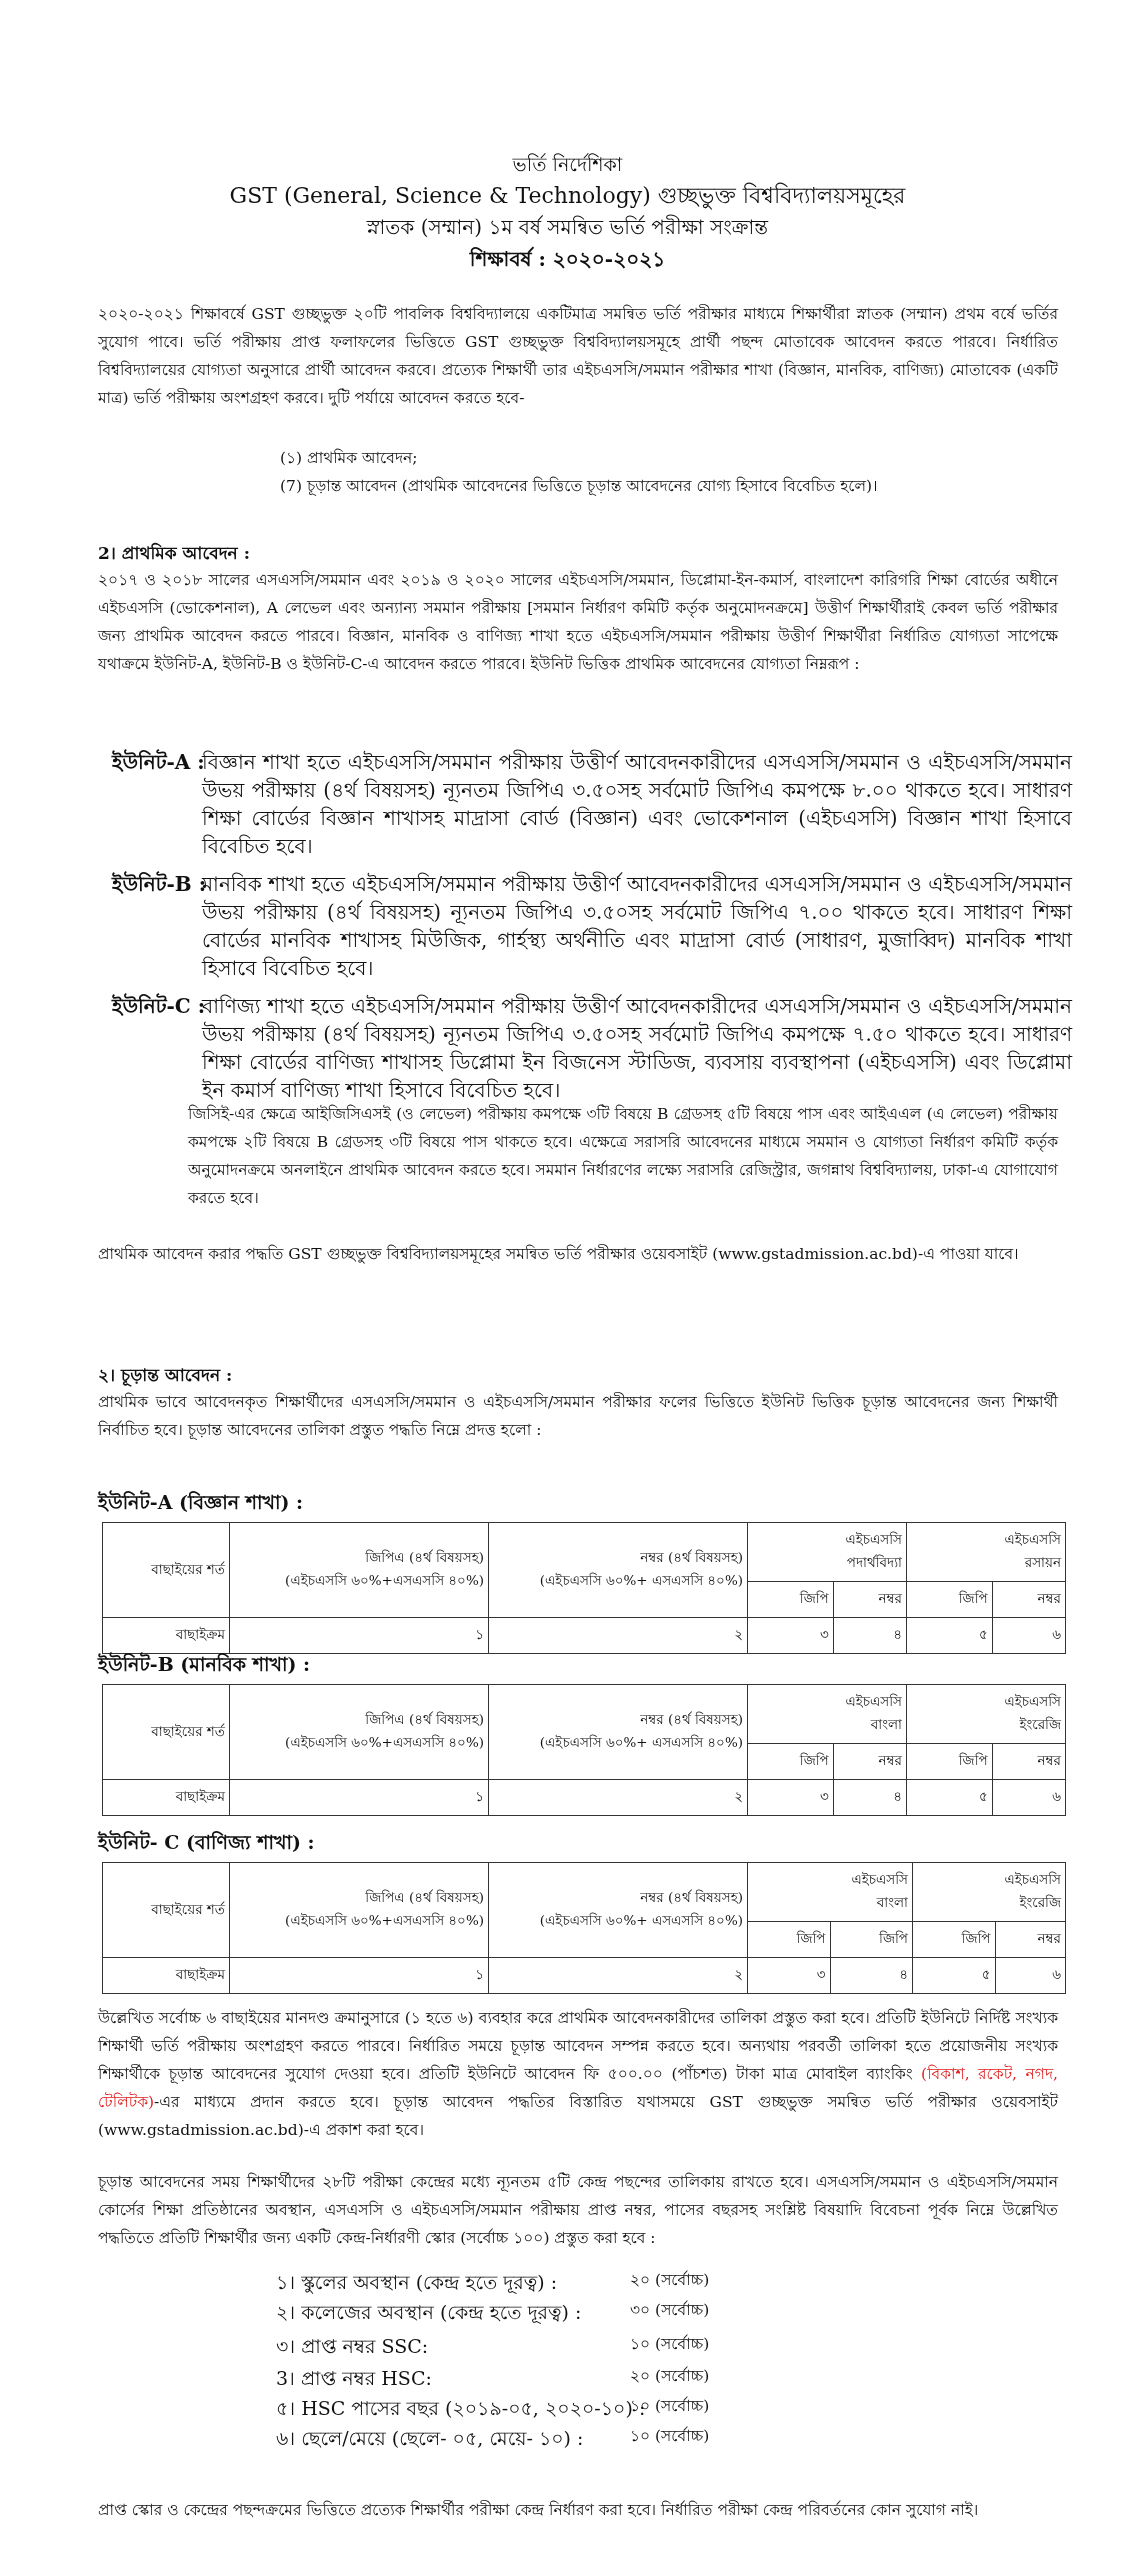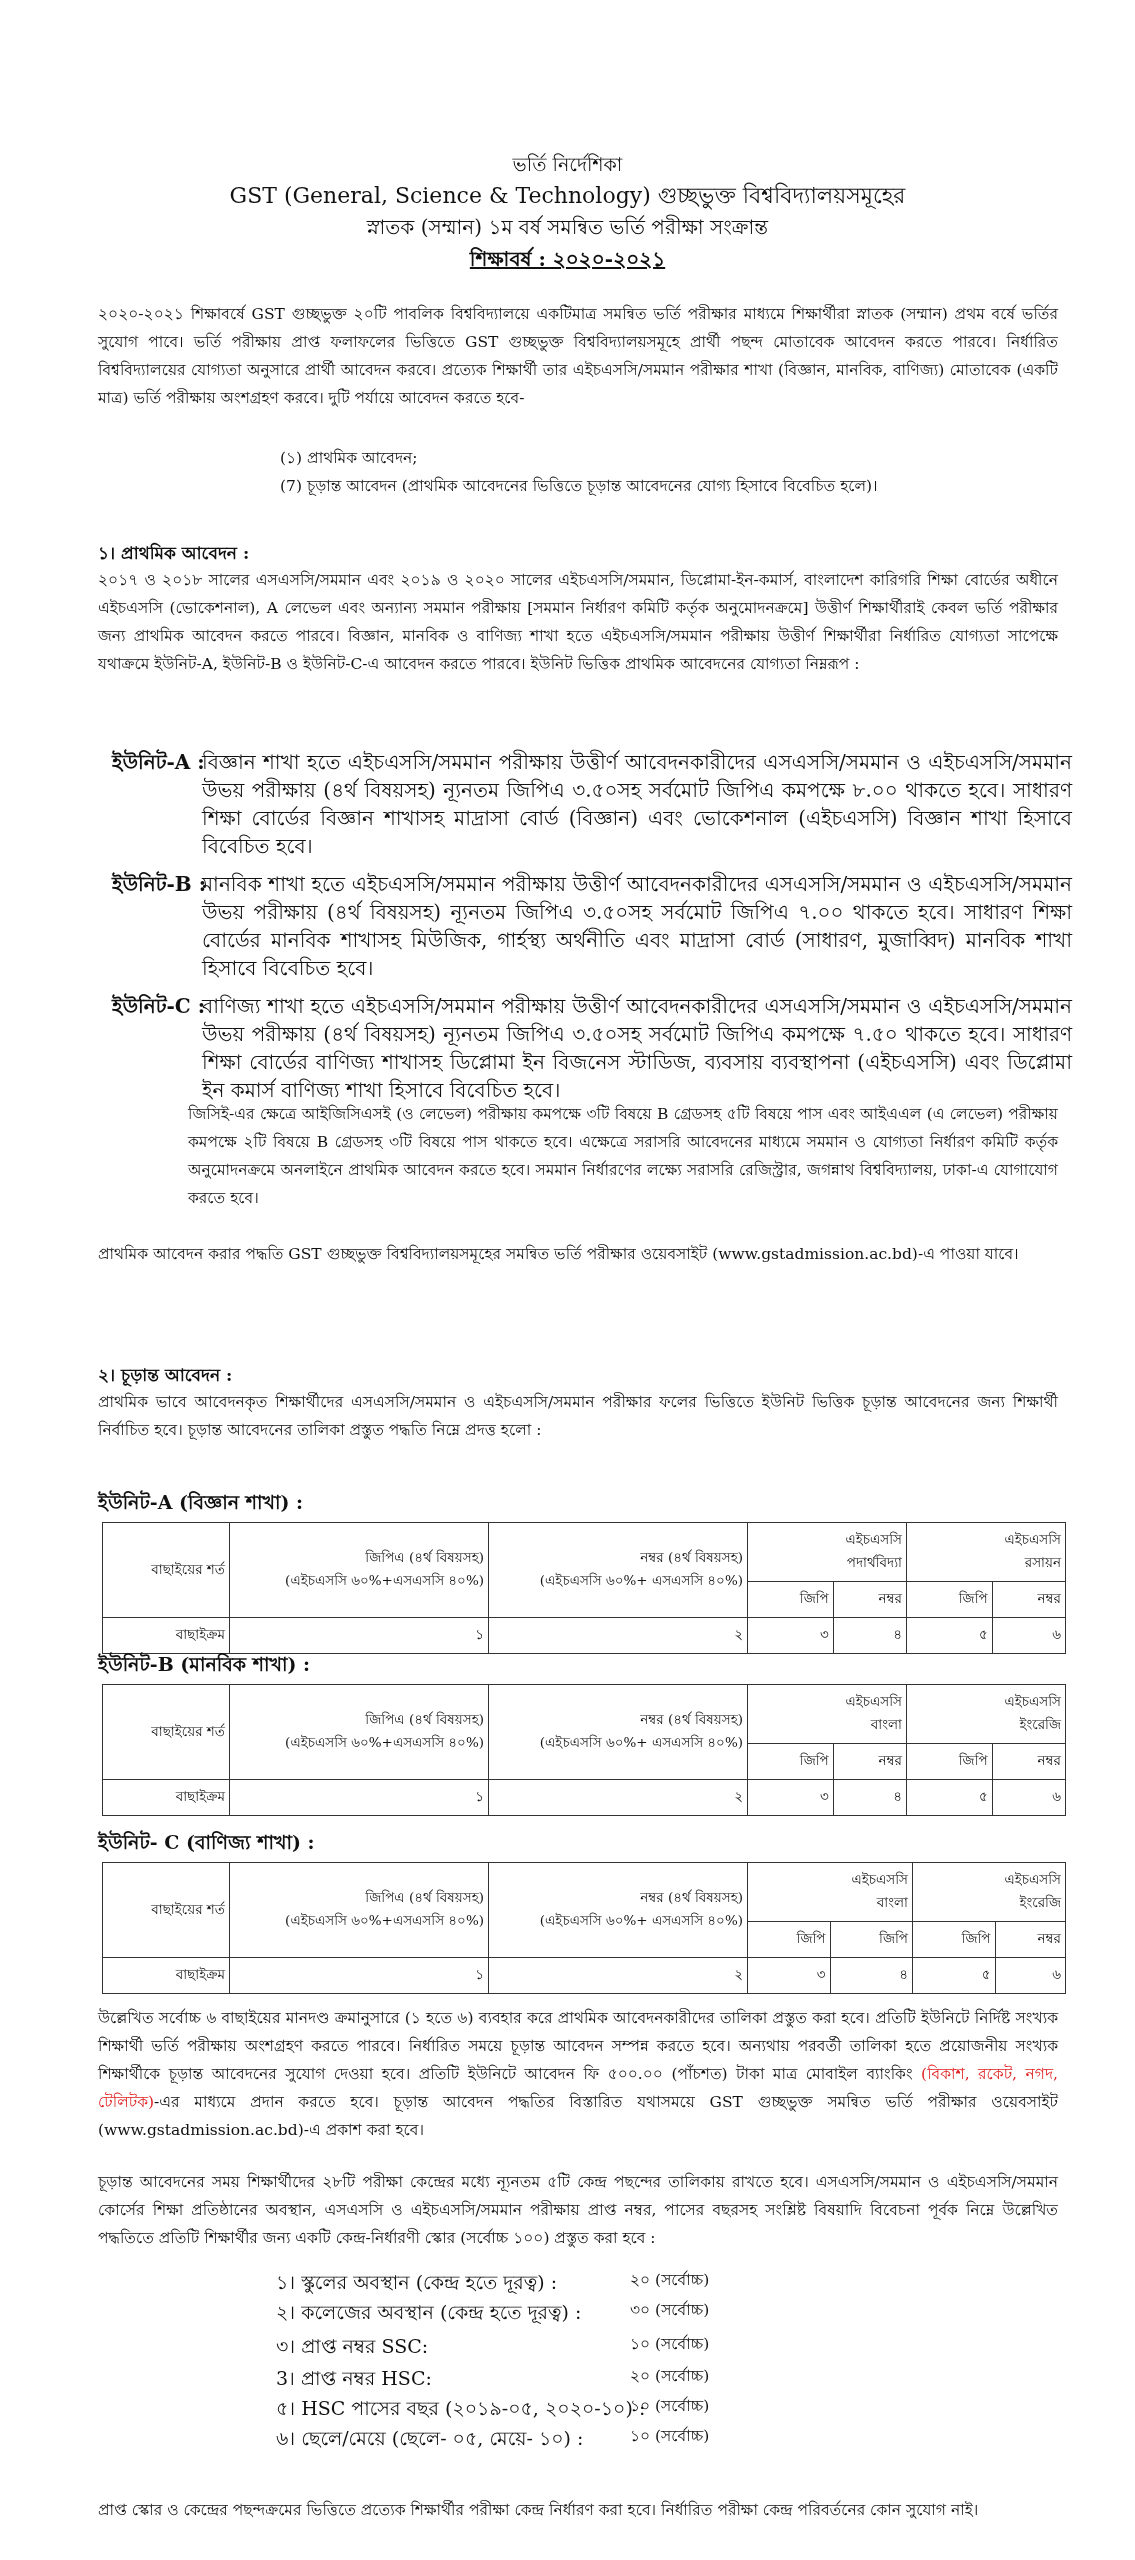--- a/index.html
+++ b/index.html
@@ -2,21 +2,21 @@
 <html><head>
 <meta charset="utf-8">
 <style>
   html,body{margin:0;padding:0;background:#fff;}
   body{width:1135px;height:2560px;overflow:hidden;font-family:"DejaVu Serif","Liberation Serif",serif;color:#111;position:relative;}
   .page{position:absolute;left:0;top:0;width:1135px;height:2061px;}
   .hdr{position:absolute;left:0;width:1135px;text-align:center;}
   .hdr.t1{top:150px;font-size:19px;}
   .hdr.t2{top:178px;font-size:22px;}
   .hdr.t3{top:212px;font-size:20px;}
-  .hdr.t4{top:244px;font-size:20px;font-weight:bold;text-decoration:underline;}
+  .hdr.t4{top:244px;font-size:20px;font-weight:bold;}
   .para{position:absolute;left:98px;width:960px;font-size:15.5px;line-height:28px;text-align:justify;}
   .h2{position:absolute;left:98px;font-size:17px;font-weight:bold;}
   .sub{position:absolute;font-size:15.5px;}
   .unitrow{position:absolute;left:112px;width:960px;font-size:20px;line-height:28px;}
   .unitrow .lab{position:absolute;left:0;top:0;font-weight:bold;}
   .unitrow .body{margin-left:90px;text-align:justify;}
   .unithead{position:absolute;left:98px;font-size:19px;font-weight:bold;}
   table.sel{position:absolute;left:102px;width:964px;border-collapse:collapse;font-size:13.5px;}
   table.sel td{border:1.5px solid #333;text-align:right;padding:6px 4px;}
   table.sel td.cond{width:118px;}
@@ -33,21 +33,21 @@
 
   <div class="hdr t1">ভর্তি নির্দেশিকা</div>
   <div class="hdr t2">GST (General, Science &amp; Technology) গুচ্ছভুক্ত বিশ্ববিদ্যালয়সমূহের</div>
   <div class="hdr t3">স্নাতক (সম্মান) ১ম বর্ষ সমন্বিত ভর্তি পরীক্ষা সংক্রান্ত</div>
   <div class="hdr t4">শিক্ষাবর্ষ : ২০২০-২০২১</div>
 
   <div class="para" style="top:300px;">২০২০-২০২১ শিক্ষাবর্ষে GST গুচ্ছভুক্ত ২০টি পাবলিক বিশ্ববিদ্যালয়ে একটিমাত্র সমন্বিত ভর্তি পরীক্ষার মাধ্যমে শিক্ষার্থীরা স্নাতক (সম্মান) প্রথম বর্ষে ভর্তির সুযোগ পাবে। ভর্তি পরীক্ষায় প্রাপ্ত ফলাফলের ভিত্তিতে GST গুচ্ছভুক্ত বিশ্ববিদ্যালয়সমূহে প্রার্থী পছন্দ মোতাবেক আবেদন করতে পারবে। নির্ধারিত বিশ্ববিদ্যালয়ের যোগ্যতা অনুসারে প্রার্থী আবেদন করবে। প্রত্যেক শিক্ষার্থী তার এইচএসসি/সমমান পরীক্ষার শাখা (বিজ্ঞান, মানবিক, বাণিজ্য) মোতাবেক (একটি মাত্র) ভর্তি পরীক্ষায় অংশগ্রহণ করবে। দুটি পর্যায়ে আবেদন করতে হবে-</div>
   <div class="sub" style="left:280px;top:446px;">(১) প্রাথমিক আবেদন;</div>
   <div class="sub" style="left:280px;top:474px;">(7) চূড়ান্ত আবেদন (প্রাথমিক আবেদনের ভিত্তিতে চূড়ান্ত আবেদনের যোগ্য হিসাবে বিবেচিত হলে)।</div>
 
-  <div class="h2" style="top:540px;">১। প্রাথমিক আবেদন :</div>
+  <div class="h2" style="top:540px;">2। প্রাথমিক আবেদন :</div>
   <div class="para" style="top:566px;">২০১৭ ও ২০১৮ সালের এসএসসি/সমমান এবং ২০১৯ ও ২০২০ সালের এইচএসসি/সমমান, ডিপ্লোমা-ইন-কমার্স, বাংলাদেশ কারিগরি শিক্ষা বোর্ডের অধীনে এইচএসসি (ভোকেশনাল), A লেভেল এবং অন্যান্য সমমান পরীক্ষায় [সমমান নির্ধারণ কমিটি কর্তৃক অনুমোদনক্রমে] উত্তীর্ণ শিক্ষার্থীরাই কেবল ভর্তি পরীক্ষার জন্য প্রাথমিক আবেদন করতে পারবে। বিজ্ঞান, মানবিক ও বাণিজ্য শাখা হতে এইচএসসি/সমমান পরীক্ষায় উত্তীর্ণ শিক্ষার্থীরা নির্ধারিত যোগ্যতা সাপেক্ষে যথাক্রমে ইউনিট-A, ইউনিট-B ও ইউনিট-C-এ আবেদন করতে পারবে। ইউনিট ভিত্তিক প্রাথমিক আবেদনের যোগ্যতা নিম্নরূপ :</div>
 
   <div class="unitrow" style="top:748px;">
     <span class="lab">ইউনিট-A :</span>
     <div class="body">বিজ্ঞান শাখা হতে এইচএসসি/সমমান পরীক্ষায় উত্তীর্ণ আবেদনকারীদের এসএসসি/সমমান ও এইচএসসি/সমমান উভয় পরীক্ষায় (৪র্থ বিষয়সহ) ন্যূনতম জিপিএ ৩.৫০সহ সর্বমোট জিপিএ কমপক্ষে ৮.০০ থাকতে হবে। সাধারণ শিক্ষা বোর্ডের বিজ্ঞান শাখাসহ মাদ্রাসা বোর্ড (বিজ্ঞান) এবং ভোকেশনাল (এইচএসসি) বিজ্ঞান শাখা হিসাবে বিবেচিত হবে।</div>
   </div>
   <div class="unitrow" style="top:870px;">
     <span class="lab">ইউনিট-B :</span>
     <div class="body">মানবিক শাখা হতে এইচএসসি/সমমান পরীক্ষায় উত্তীর্ণ আবেদনকারীদের এসএসসি/সমমান ও এইচএসসি/সমমান উভয় পরীক্ষায় (৪র্থ বিষয়সহ) ন্যূনতম জিপিএ ৩.৫০সহ সর্বমোট জিপিএ ৭.০০ থাকতে হবে। সাধারণ শিক্ষা বোর্ডের মানবিক শাখাসহ মিউজিক, গার্হস্থ্য অর্থনীতি এবং মাদ্রাসা বোর্ড (সাধারণ, মুজাব্বিদ) মানবিক শাখা হিসাবে বিবেচিত হবে।</div>
   </div>

